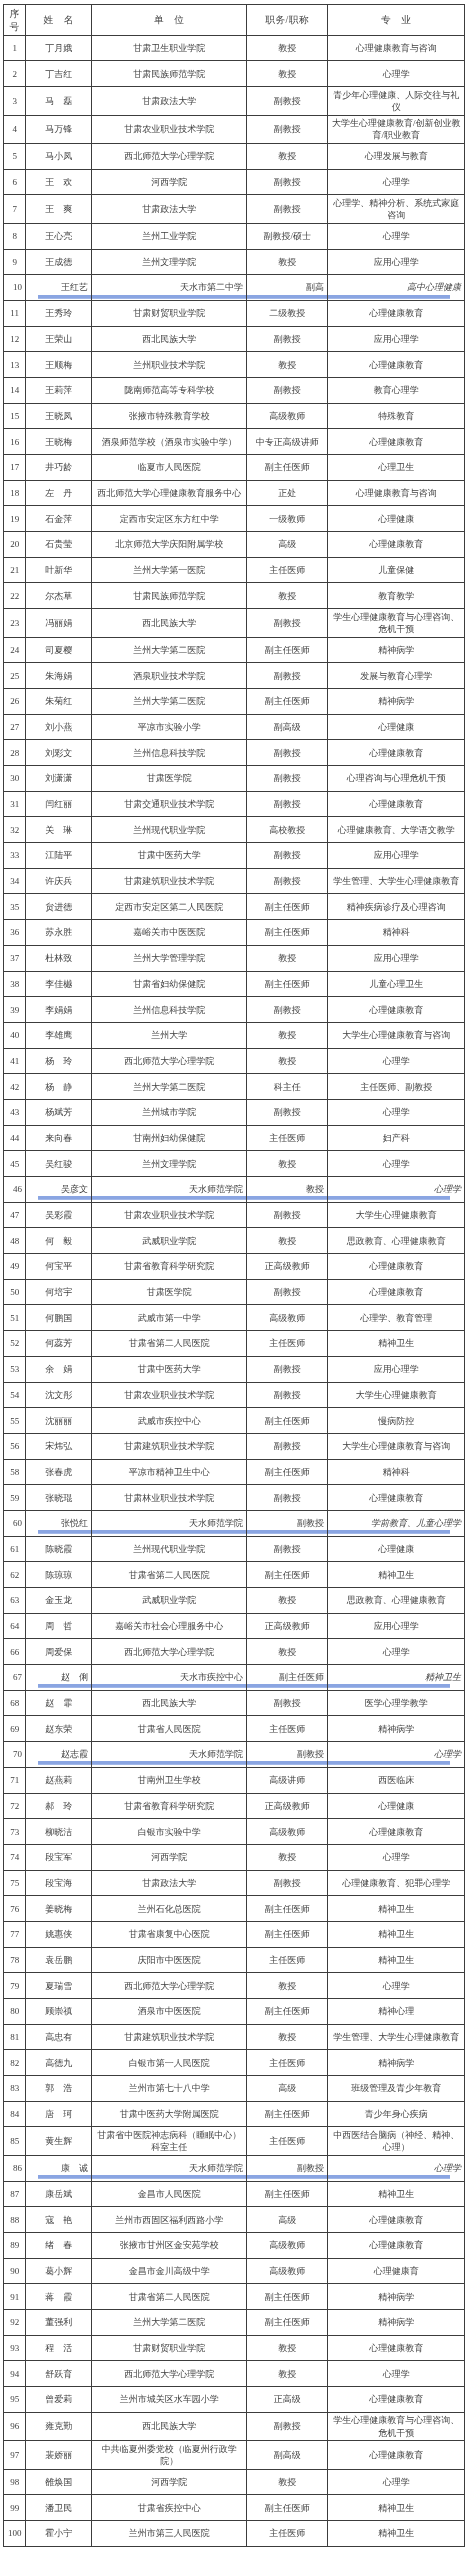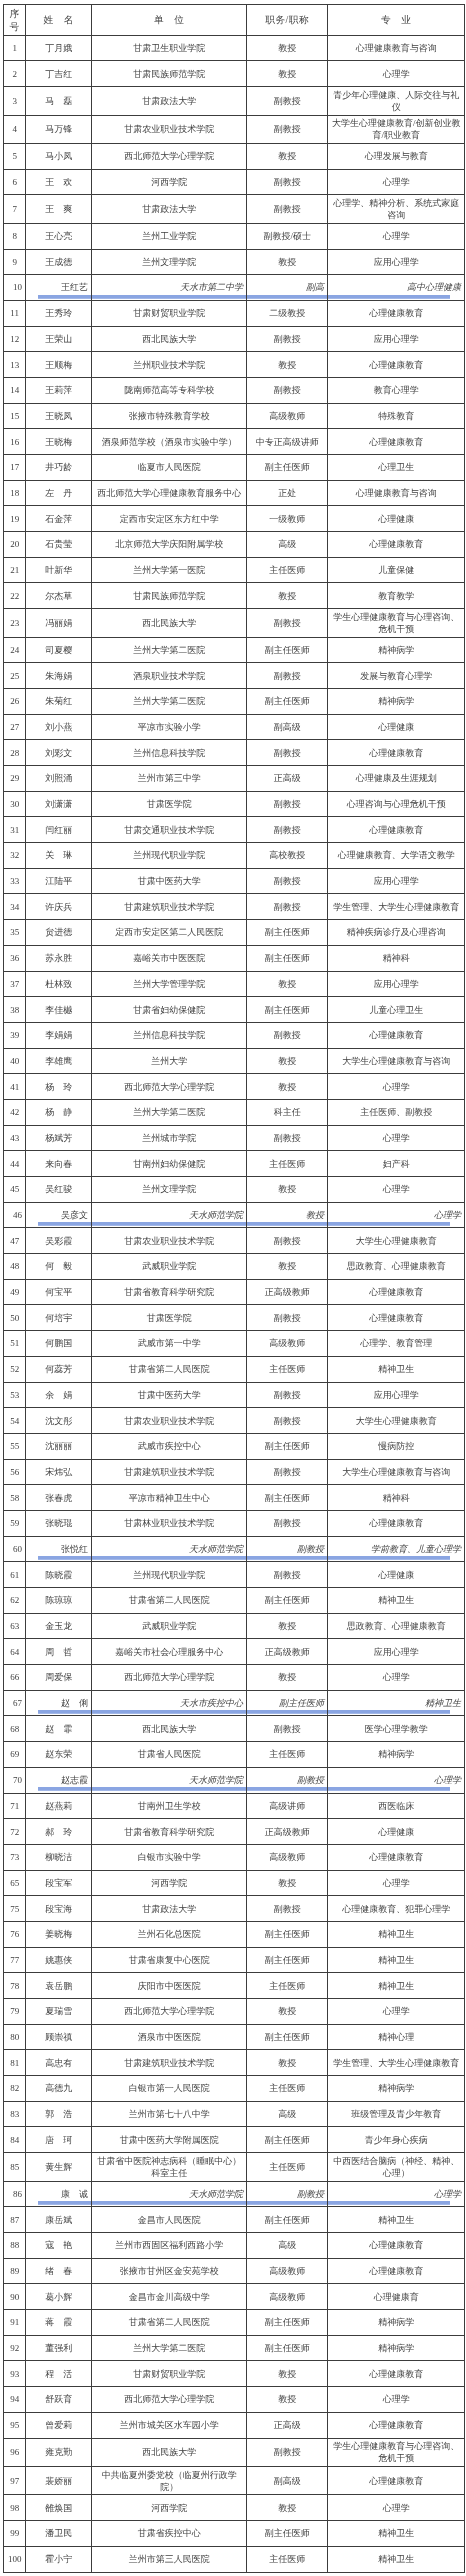--- a/index.html
+++ b/index.html
@@ -55,21 +55,20 @@
   tr.hl td:nth-child(2) {
     background-image: linear-gradient(var(--hl), var(--hl));
     background-size: 82% 3.8px;
     background-position: right 0 bottom 1.6px;
   }
   tr.hl td:nth-child(3),
   tr.hl td:nth-child(4) {
     background-image: linear-gradient(var(--hl), var(--hl));
     background-size: 100% 3.8px;
     background-position: left 0 bottom 1.6px;
-    font-style: italic;
   }
   tr.hl td:nth-child(5) {
     background-image: linear-gradient(var(--hl), var(--hl));
     background-size: 90% 3.8px;
     background-position: left 0 bottom 1.6px;
     font-style: italic;
   }
 </style>
 </head>
 <body>
@@ -283,27 +282,20 @@
     <td>心理健康</td>
   </tr>
         <tr>
     <td>28</td>
     <td>刘彩文</td>
     <td>兰州信息科技学院</td>
     <td>副教授</td>
     <td>心理健康教育</td>
   </tr>
         <tr>
-    <td>29</td>
-    <td>刘照涌</td>
-    <td>兰州市第三中学</td>
-    <td>正高级</td>
-    <td>心理健康及生涯规划</td>
-  </tr>
-        <tr>
     <td>30</td>
     <td>刘潇潇</td>
     <td>甘肃医学院</td>
     <td>副教授</td>
     <td>心理咨询与心理危机干预</td>
   </tr>
         <tr>
     <td>31</td>
     <td>闫红丽</td>
     <td>甘肃交通职业技术学院</td>
@@ -584,21 +576,21 @@
     <td>心理健康</td>
   </tr>
         <tr>
     <td>73</td>
     <td>柳晓洁</td>
     <td>白银市实验中学</td>
     <td>高级教师</td>
     <td>心理健康教育</td>
   </tr>
         <tr>
-    <td>65</td>
+    <td>74</td>
     <td>段宝军</td>
     <td>河西学院</td>
     <td>教授</td>
     <td>心理学</td>
   </tr>
         <tr>
     <td>75</td>
     <td>段宝海</td>
     <td>甘肃政法大学</td>
     <td>副教授</td>

